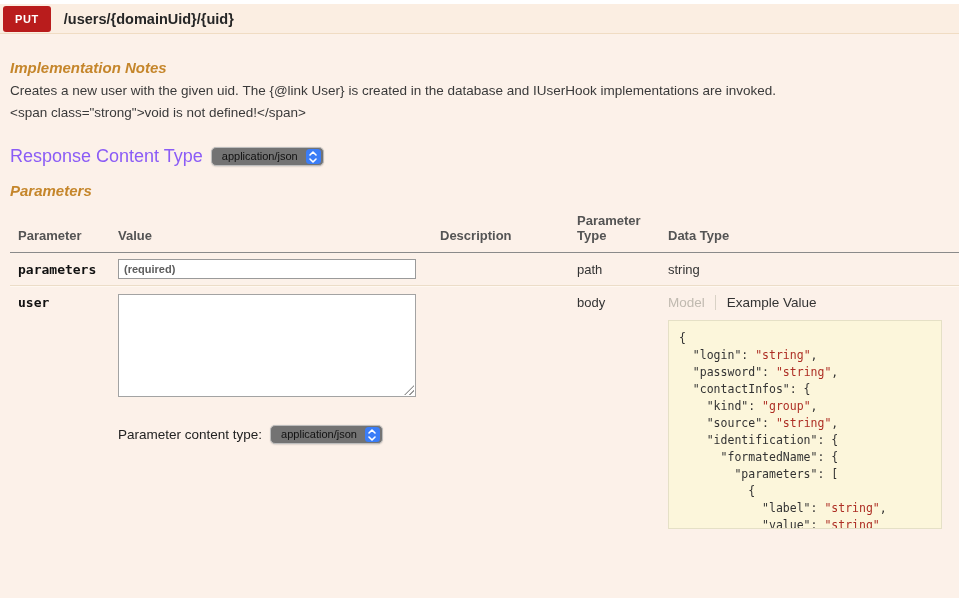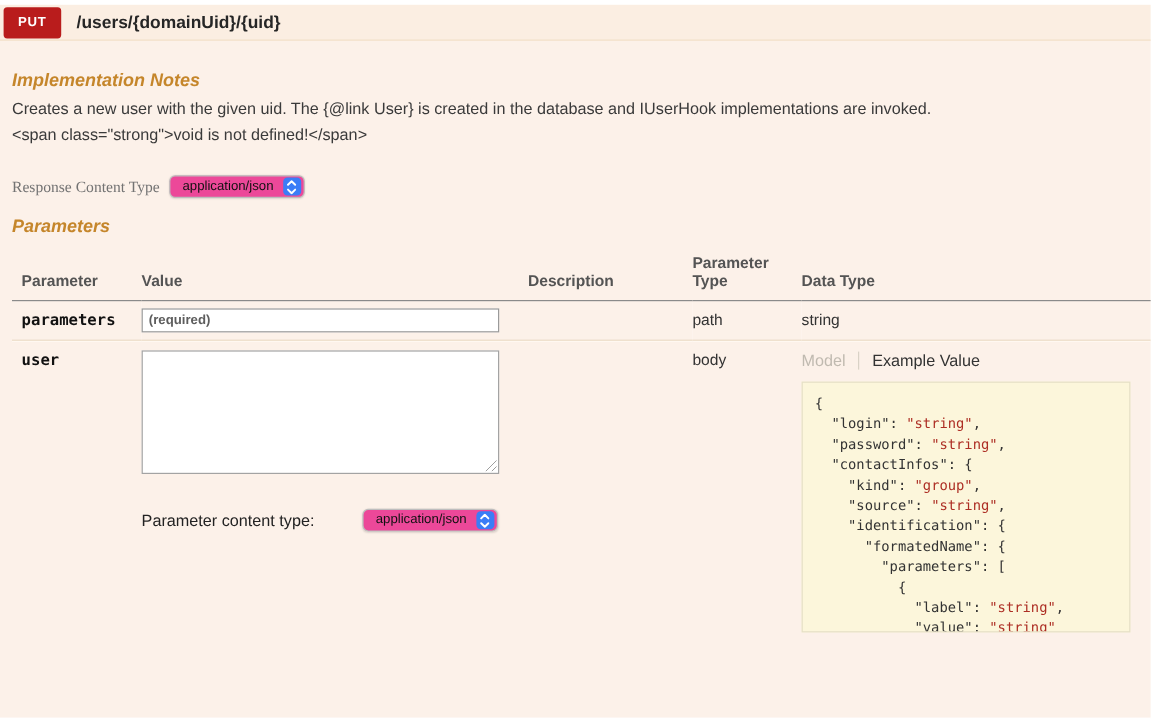--- a/index.html
+++ b/index.html
@@ -34,26 +34,26 @@
 
   .sec-heading {
     margin:25px 0 0 10px;
     font-size:15px; font-weight:600; color:#c5862b;font-style:italic;
   }
   .sec-heading.first { margin-top:24px; }
   .body-text { margin:7px 0 0 10px; font-size:13.5px; color:#3a3a3a; }
   .resp-class-heading { margin-top:29px; }
 
   .rct-row { margin:26px 0 0 10px; display:flex; align-items:center; }
-  .rct-label { font-size:13px; color:#737373;font-family:Liberation Serif, serif; }
+  .rct-label { font-size:18px; color:#8b5cf6; }
 
   
   .select {
     display:inline-flex; align-items:center;
-    background:#ec4899; border:1px solid #bdbdbd; border-radius:5px;
+    background:#737373; border:1px solid #bdbdbd; border-radius:5px;
     padding:1px 2px 1px 10px; gap:8px; margin-left:8px;
     box-shadow:0 0.5px 1.5px rgba(0,0,0,0.12);
     cursor:pointer;
   }
   .select .val { font-size:11px; color:#111; line-height:15px; }
   .select .stepper {
     width:15px; height:15px; border-radius:3.5px;
     background:#3b7df7; display:flex; align-items:center; justify-content:center;
   }
 
@@ -95,21 +95,21 @@
     border:1px solid #a3a3a3; background:#fff;
     font-family:"DejaVu Sans Mono", monospace; font-size:11px; padding:4px;
     display:block;
   }
   .grip {
     position:absolute; right:2px; bottom:2px; width:10px; height:10px;
     background:repeating-linear-gradient(135deg, #9a9a9a 0 1px, transparent 1px 3.5px);
     clip-path:polygon(100% 0, 100% 100%, 0 100%);
     cursor:nwse-resize;
   }
-  .pct-row { margin-top:24px; display:flex; align-items:center;gap:32px; }
+  .pct-row { margin-top:24px; display:flex; align-items:center; }
   .pct-label { font-size:13.5px; color:#222; }
 
   
   .tabs { display:flex; align-items:center; font-size:13.5px; margin-top:2px; }
   .tab-model { color:#c0bab0; padding-right:10px; border-right:1px solid #d9d2c6; cursor:pointer; }
   .tab-example { color:#333; padding-left:11px; cursor:pointer; }
   .snippet {
     width:274px; height:209px; margin-top:10px;
     background:#fcf6db; border:1px solid #e5e0c6;
     padding:9px 10px; overflow:hidden;

